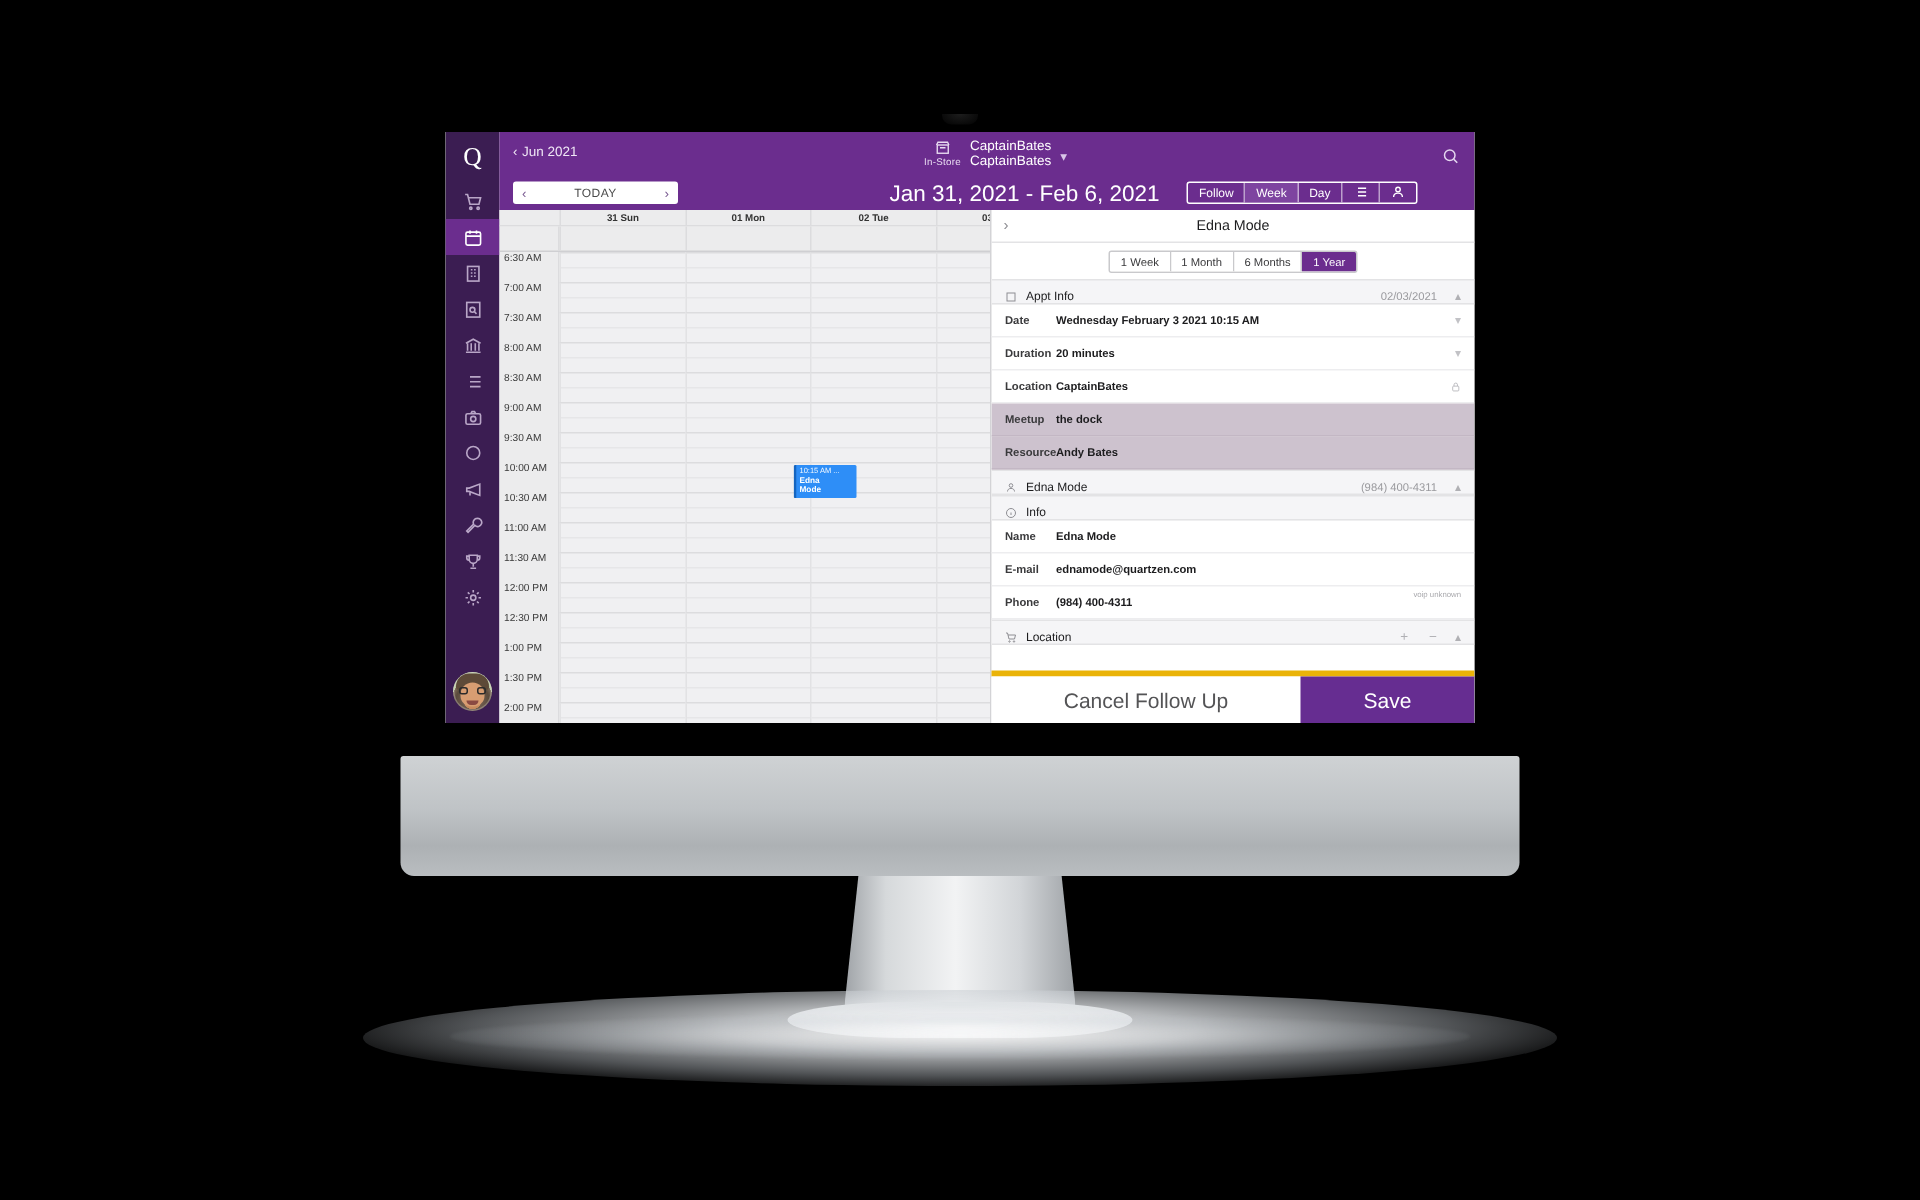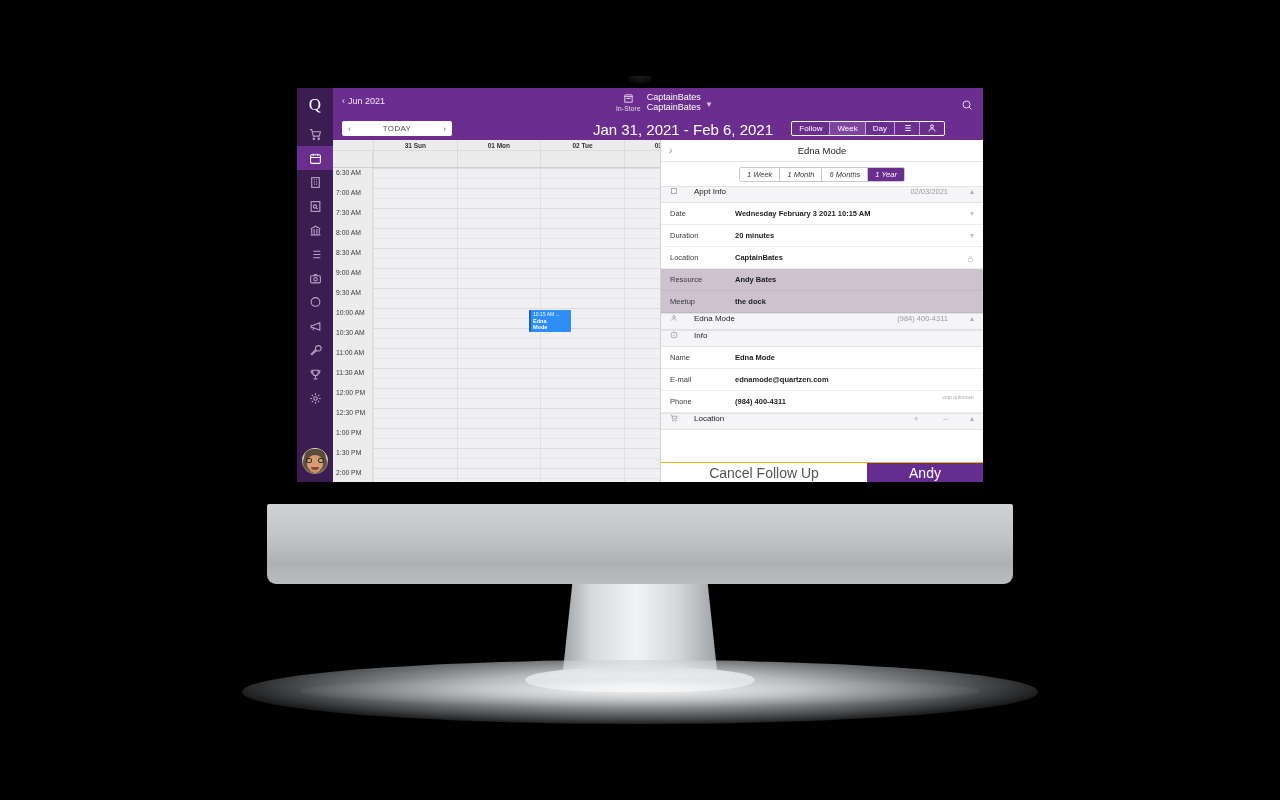--- a/index.html
+++ b/index.html
@@ -173,55 +173,55 @@
   .panel-title {
     height: 22px; display: flex; align-items: center; position: relative;
     border-bottom: 1px solid #e3e3e5; flex: none;
   }
   .panel-title .back { position:absolute; left: 8px; color:#8e8e93; font-size: 10px; }
   .panel-title .tt { flex: 1; text-align: center; font-size: 9.5px; color:#1c1c1e; }
   .segwrap { height: 24px; display: flex; align-items: center; justify-content: center; flex: none;}
   .seg { display: flex; border: 1px solid #c9c9cc; border-radius: 2px; overflow: hidden; }
   .seg div {
     padding: 1px 7px; font-size: 7.5px; color: #3a3a3c; background: #fff;
-    border-right: 1px solid #c9c9cc; line-height: 11px; font-style: italic;
+    border-right: 1px solid #c9c9cc; line-height: 11px;
   }
   .seg div:last-child { border-right: none; }
   .seg div.sel { background: #6b2d8e; color: #fff; }
   .panel-scroll { flex: 1; overflow: hidden; }
   .sec-head {
-    display: flex; align-items: flex-start; height: 17px; background: #f5f5f7;
+    display: flex; align-items: flex-end; height: 17px; background: #f5f5f7;
     border-top: 1px solid #e3e3e5; border-bottom: 1px solid #e3e3e5;
-    padding: 0 9px; gap: 16px;
+    padding: 0 9px; gap: 6px;
   }
   .sec-head .ic { color: #8e8e93; display:flex; }
   .sec-head .ic svg { width: 8px; height: 8px; }
   .sec-head .lb { font-size: 8px; color: #1c1c1e; }
   .sec-head .sp { flex: 1; }
   .sec-head .rt { font-size: 7.5px; color: #9a9a9e; }
   .sec-head .chev { color:#b0b0b4; font-size: 8px; margin-left: 6px; }
   .sec-head .plus, .sec-head .minus { color:#b0b0b4; font-size: 9px; margin-left: 8px; }
   .row {
     display: flex; align-items: center; height: 22px; padding: 0 9px;
     border-bottom: 1px solid #ededef; position: relative;
   }
-  .row .k { width: 65px; flex: none; font-size: 7.5px; color: #3a3a3c; }
+  .row .k { width: 34px; flex: none; font-size: 7.5px; color: #3a3a3c; font-weight: bold; }
   .row .v { flex: 1; font-size: 7.5px; color: #1c1c1e; font-weight: bold; }
   .row .chev { color:#c2c2c6; font-size: 8px; }
   .row .lock { color:#b6b6ba; }
   .row .lock svg { width: 7px; height: 8px; }
   .row.hl { background: #cdc2ce; border-bottom: 1px solid #c3b7c4; }
   .row .tiny {
     position: absolute; right: 9px; top: 3px; text-align: right;
     font-size: 5.2px; line-height: 6px; color: #a9a9ad;
   }
   
   .footer {
-    position: absolute; left: 0; bottom: 0; width: 100%; height: 20px;
-    display: flex; border-top: 1px solid #eab308;
+    position: absolute; left: 0; bottom: 0; width: 100%; height: 35px;
+    display: flex; border-top: 4px solid #eab308;
   }
   .btn-cancel {
     flex: 1; background: #fff; color: #545456; display: flex;
     align-items: center; justify-content: center; font-size: 14px;
   }
   .btn-save {
     width: 116px; background: #662d91; color: #fff; display: flex;
     align-items: center; justify-content: center; font-size: 14px;
   }
 </style>
@@ -879,27 +879,27 @@
           <span class="v">CaptainBates</span>
           <span class="lock">
             <svg viewBox="0 0 24 24" fill="none" stroke="currentColor" stroke-width="2">
                 <rect x="5" y="10" width="14" height="11" rx="2"></rect>
                 <path d="M8 10V7a4 4 0 018 0v3"></path>
               </svg>
           </span>
         </div>
 
         <div class="row hl">
+          <span class="k">Meetup</span>
+          <span class="v">the dock</span>
+        </div>
+
+        <div class="row hl">
           <span class="k">Resource</span>
           <span class="v">Andy Bates</span>
-        </div>
-
-        <div class="row hl">
-          <span class="k">Meetup</span>
-          <span class="v">the dock</span>
         </div>
 
         <div class="sec-head">
           <span class="ic">
             <svg viewBox="0 0 24 24" fill="none" stroke="currentColor" stroke-width="2">
                 <circle cx="12" cy="8" r="3.6"></circle>
                 <path d="M5 20c0-4 3.2-6.2 7-6.2S19 16 19 20"></path>
               </svg>
           </span>
           <span class="lb">Edna Mode</span>
@@ -946,21 +946,21 @@
           <span class="lb">Location</span>
           <span class="sp"></span>
           <span class="plus">+</span>
           <span class="minus">−</span>
           <span class="chev">▴</span>
         </div>
       </div>
 
       <div class="footer">
         <div class="btn-cancel">Cancel Follow Up</div>
-        <div class="btn-save">Andy</div>
+        <div class="btn-save">Save</div>
       </div>
     </div>
 
   </div>
 
   <div class="monitor-neckbar"></div>
   <div class="monitor-neck"></div>
   <div class="monitor-foot"></div>
   <div class="desk-reflection"></div>
   <div class="desk-reflection2"></div>

